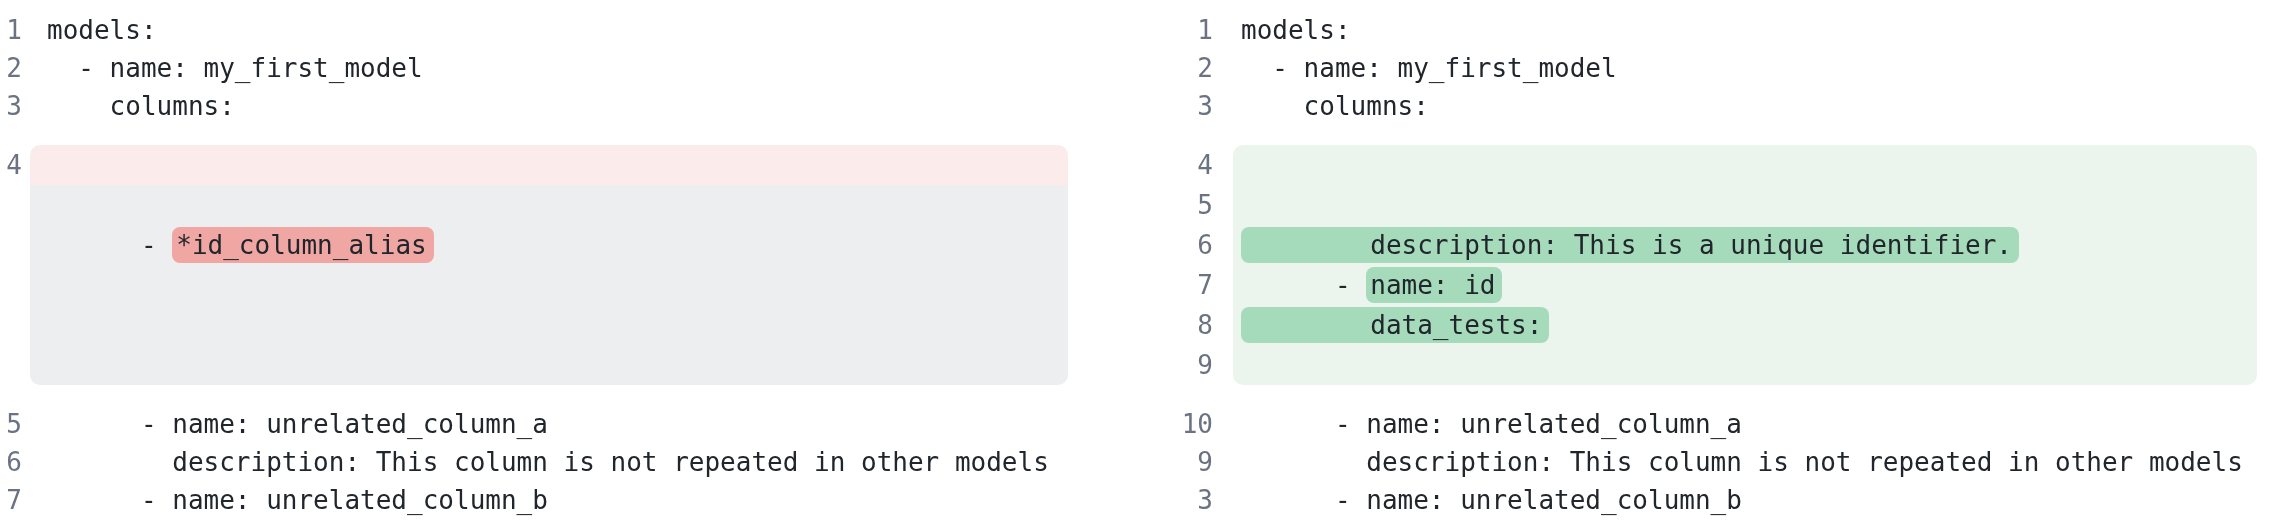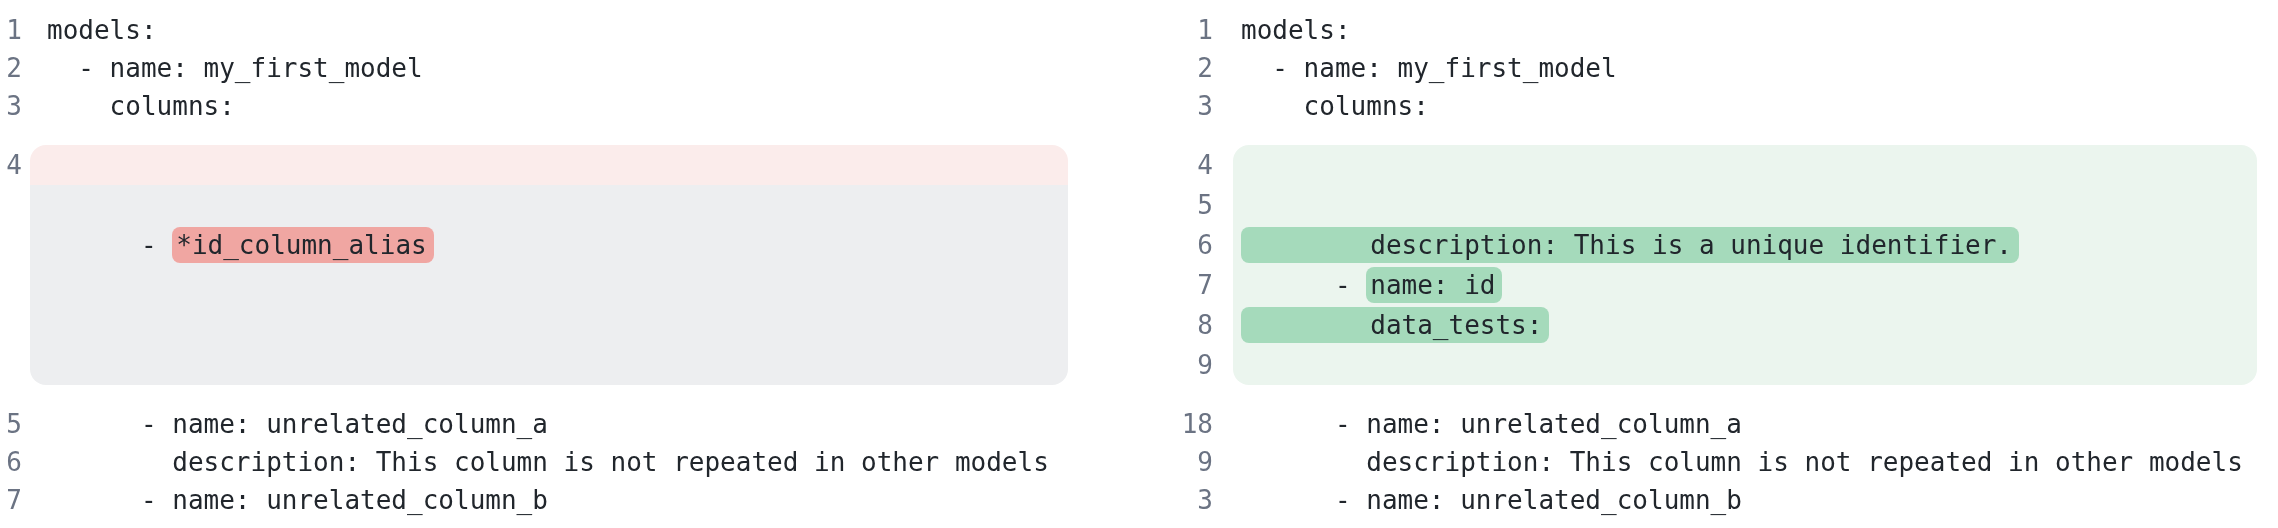--- a/index.html
+++ b/index.html
@@ -40,21 +40,21 @@
   .pane-modified .content { margin-left: 20px; margin-right: 21px; }
 
   .gnum, .crow { height: 38px; line-height: 38px; white-space: pre; }
   .gnum.h40, .crow.h40 { height: 40px; line-height: 40px; }
 
   .pane-original .crow .codetext { padding-left: 17px; }
   .pane-modified .crow .codetext { padding-left: 8px; }
   .codetext { white-space: pre; display: block; }
 
   .gblock { margin: 20px 0; height: 240px; flex: 0 0 auto; }
-  .block  { margin: 20px 0; height: 240px; border-radius: 16px; overflow: hidden; flex: 0 0 auto; }
+  .block  { margin: 20px 0; height: 240px; border-radius: 10px; overflow: hidden; flex: 0 0 auto; }
 
   .row-removed { background: var(--removed-line-bg); }
   .filler { height: 200px; background: var(--filler-bg); }
   .block-added { background: var(--added-line-bg); }
 
   .tok {
     border-radius: 8px;
     padding: 3px 7px 3px 4px;
   }
   .tok-removed { background: var(--removed-token-bg); }
@@ -99,21 +99,21 @@
       <div class="gnum">2</div>
       <div class="gnum">3</div>
       <div class="gblock">
         <div class="gnum h40">4</div>
         <div class="gnum h40">5</div>
         <div class="gnum h40">6</div>
         <div class="gnum h40">7</div>
         <div class="gnum h40">8</div>
         <div class="gnum h40">9</div>
       </div>
-      <div class="gnum">18</div>
+      <div class="gnum">10</div>
       <div class="gnum">9</div>
       <div class="gnum">3</div>
     </div>
     <div class="content">
       <div class="crow"><span class="codetext">models:</span></div>
       <div class="crow"><span class="codetext">  - name: my_first_model</span></div>
       <div class="crow"><span class="codetext">    columns:</span></div>
       <div class="block block-added">
         <div class="crow h40">
           <span class="codetext"><span class="tok tok-added">        description: This is a unique identifier.</span></span>

